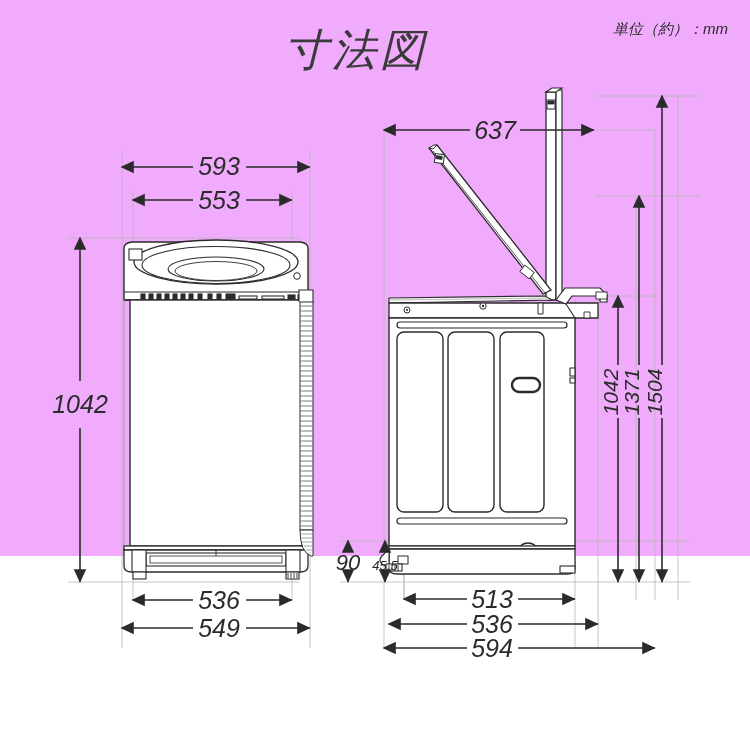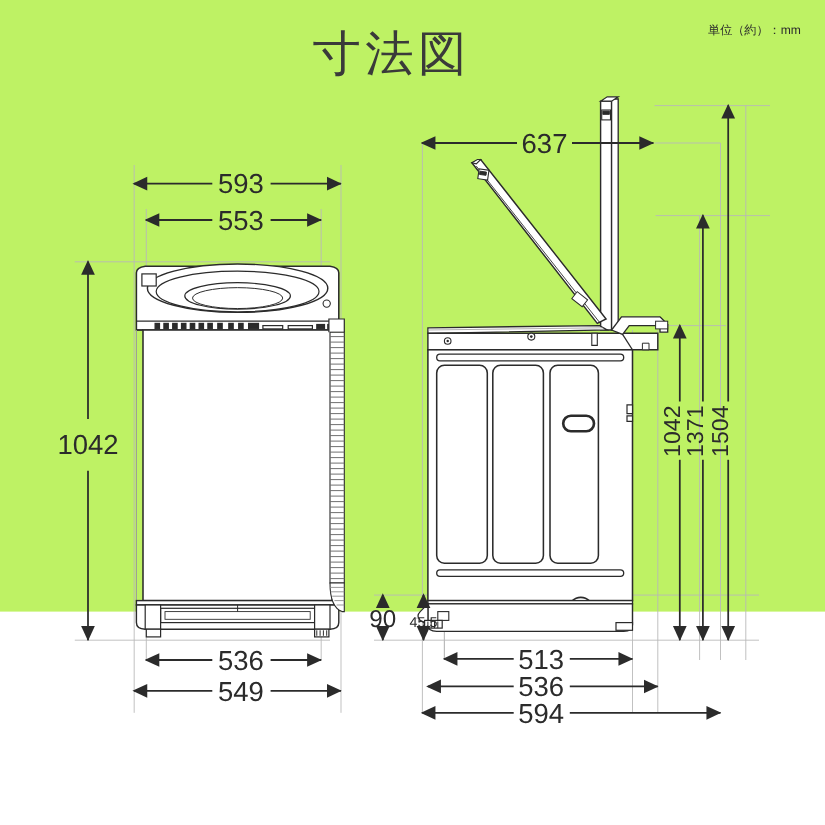--- a/index.html
+++ b/index.html
@@ -1,22 +1,22 @@
 <!DOCTYPE html>
 <html><head>
 <meta charset="utf-8">
 <style>
   html,body{margin:0;padding:0;background:#fff;}
   body{width:750px;height:750px;overflow:hidden;
        font-family:"Liberation Sans","DejaVu Sans",sans-serif;color:#2b2b2b;}
-  #root{position:relative;width:750px;height:556px;background:#bef264;}
+  #root{position:relative;width:750px;height:556px;background:#f0abfc;font-style:italic;}
 
   .page-title{position:absolute;left:284px;top:28px;font-size:44px;letter-spacing:4px;
               color:#3a3a3a;font-weight:400;line-height:1;}
-  .unit-note{position:absolute;right:22px;top:20px;font-size:11px;color:#2b2b2b;letter-spacing:0px;}
+  .unit-note{position:absolute;right:22px;top:20px;font-size:15px;color:#2b2b2b;letter-spacing:0px;}
 
   .notes{position:absolute;left:62px;top:662px;font-size:13.5px;line-height:1.62;color:#2b2b2b;
          white-space:pre;letter-spacing:0px;}
 
   svg{position:absolute;left:0;top:0;}
   .dimtext{font-family:"Liberation Sans","DejaVu Sans",sans-serif;fill:#2b2b2b;}
 </style>
 </head>
 <body>
 

